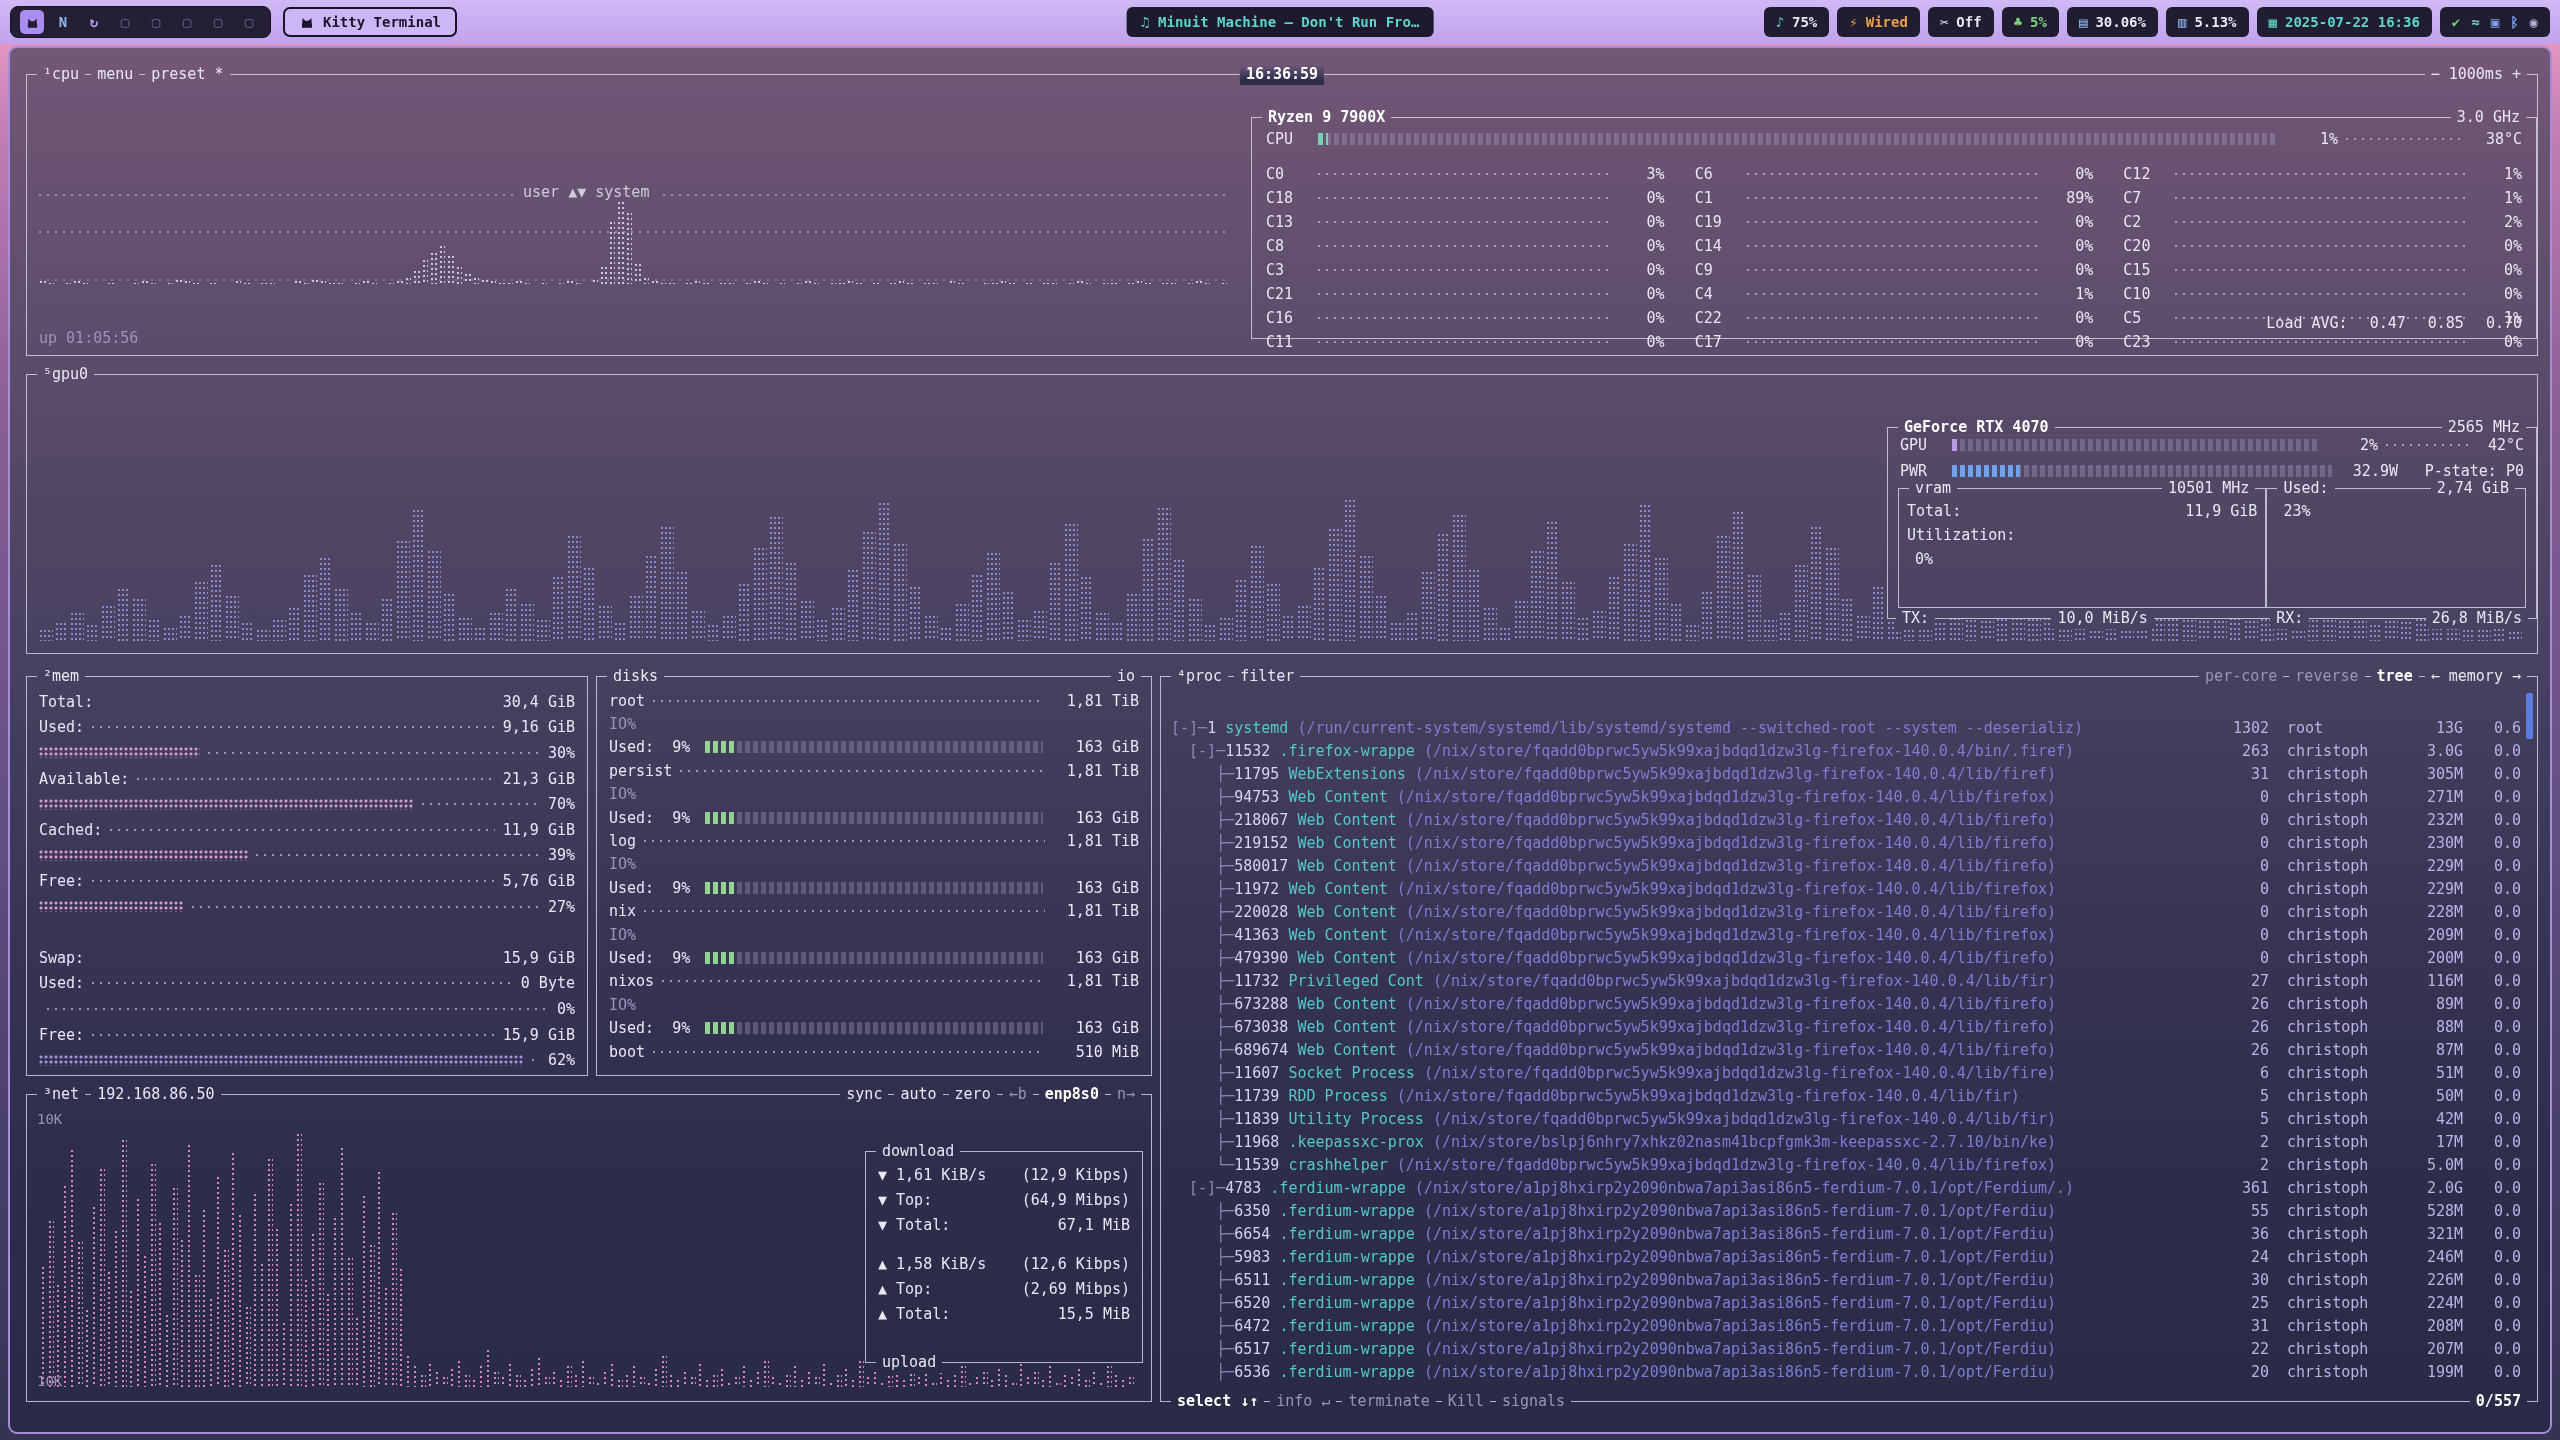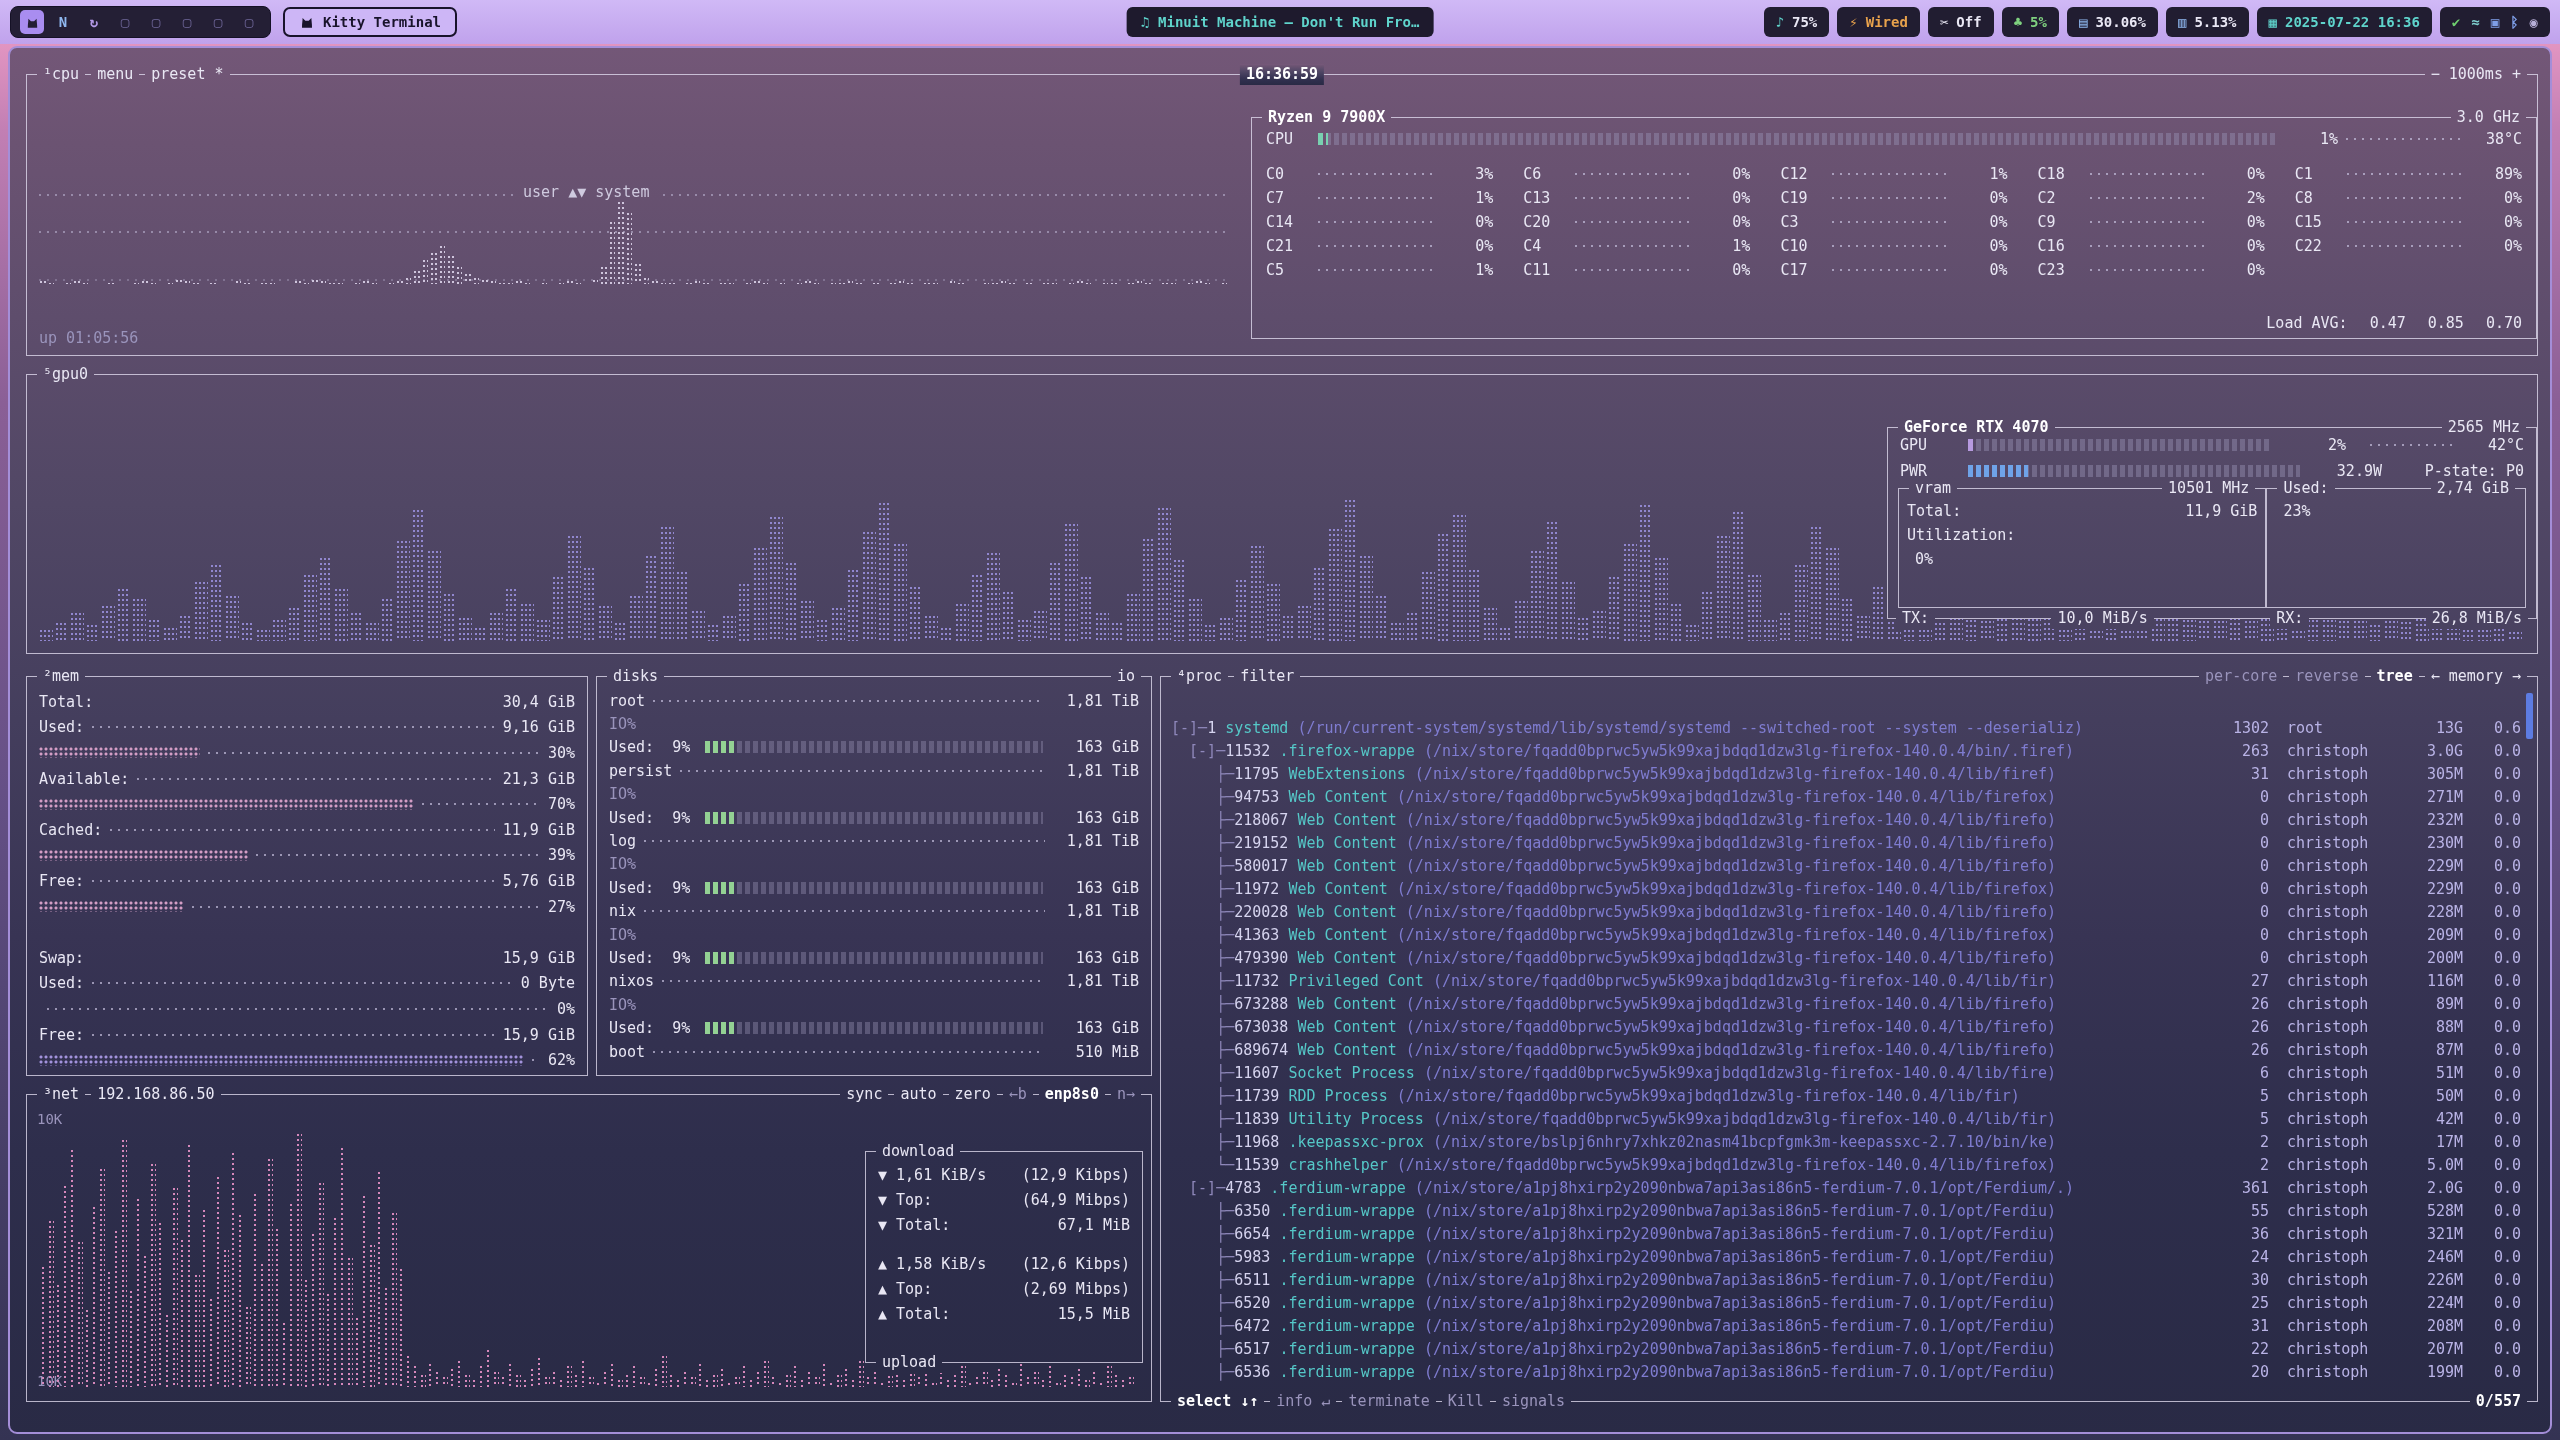--- a/index.html
+++ b/index.html
@@ -61,31 +61,31 @@
   #cpu-graph{position:absolute;left:12px;top:30px;width:1190px;height:185px}
   #cpu-cols{left:0;right:0;top:0;bottom:0}
   .uptime{position:absolute;left:12px;bottom:8px;color:var(--dim)}
   #cpu-details{right:0;top:42px;width:1286px;height:222px}
   .cpurow{position:absolute;top:12px;left:14px;right:14px;display:flex;align-items:center;gap:8px}
   .tbar{flex:1;height:12px;position:relative;
     background:repeating-linear-gradient(90deg,rgba(150,144,178,.45) 0 5px,transparent 5px 8px)}
   .tbar b{position:absolute;left:0;top:0;bottom:0;background:repeating-linear-gradient(90deg,var(--fc) 0 5px,transparent 5px 8px)}
   .pctw{width:52px;text-align:right}
   .ld2{width:120px;flex:none;height:2px;background:repeating-linear-gradient(90deg,rgba(196,190,220,.7) 0 2px,transparent 2px 8px)}
-  #core-grid{position:absolute;left:14px;right:14px;top:44px;display:grid;grid-template-columns:repeat(5,1fr);column-gap:30px}
+  #core-grid{position:absolute;left:14px;right:14px;top:44px;display:grid;grid-template-columns:repeat(3,1fr);column-gap:30px}
   .core{display:flex;height:24px;align-items:center}
   .cname{width:44px}
   .cval{width:48px;text-align:right}
   .loadavg{position:absolute;right:14px;bottom:6px;display:flex;gap:22px}
 
   
   #p-gpu{left:16px;top:326px;width:2512px;height:280px}
   #gpu-cols{left:12px;right:12px;top:26px;bottom:12px}
   #gpu-details{right:0;top:52px;width:650px;height:192px;background-image:var(--G);background-attachment:fixed}
-  .gpurow{position:absolute;left:12px;right:12px;display:flex;align-items:center;gap:24px}
+  .gpurow{position:absolute;left:12px;right:12px;display:flex;align-items:center;gap:8px}
   .gmid{position:absolute;left:10px;right:10px;top:60px;bottom:10px;display:flex;}
   .gbox{position:relative;border:1px solid var(--bd);padding:10px 8px 4px}
   .gbox .r{height:24px}
   #vram-box{flex:1.45}
   #used-box{flex:1}
   .gbot{position:absolute;bottom:-11px;left:8px;right:8px;display:flex;justify-content:space-between;z-index:4}
 
   
   #p-mem{left:16px;top:628px;width:562px;height:400px}
   #mem-rows{position:absolute;left:12px;right:12px;top:12px}

